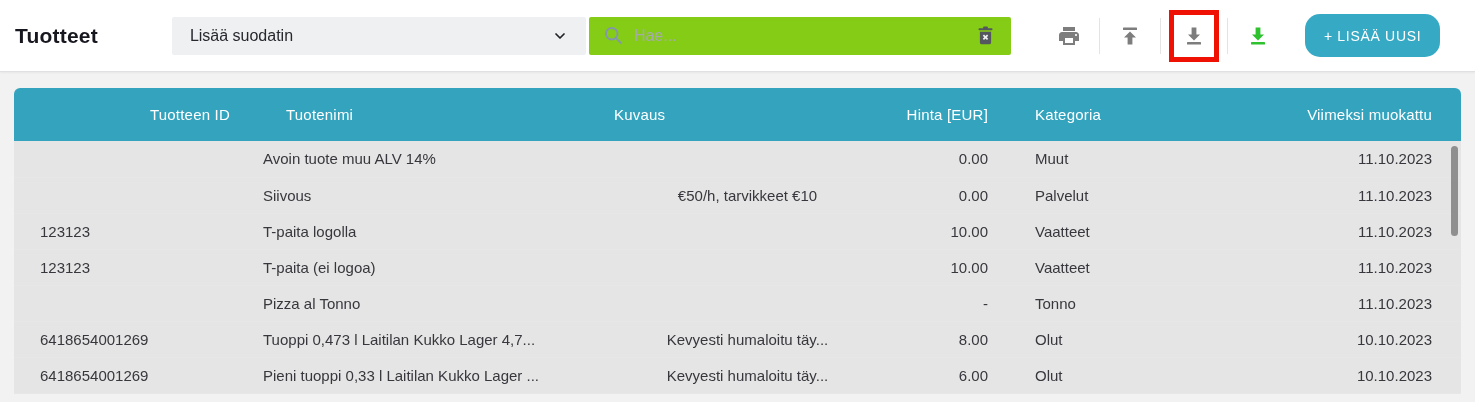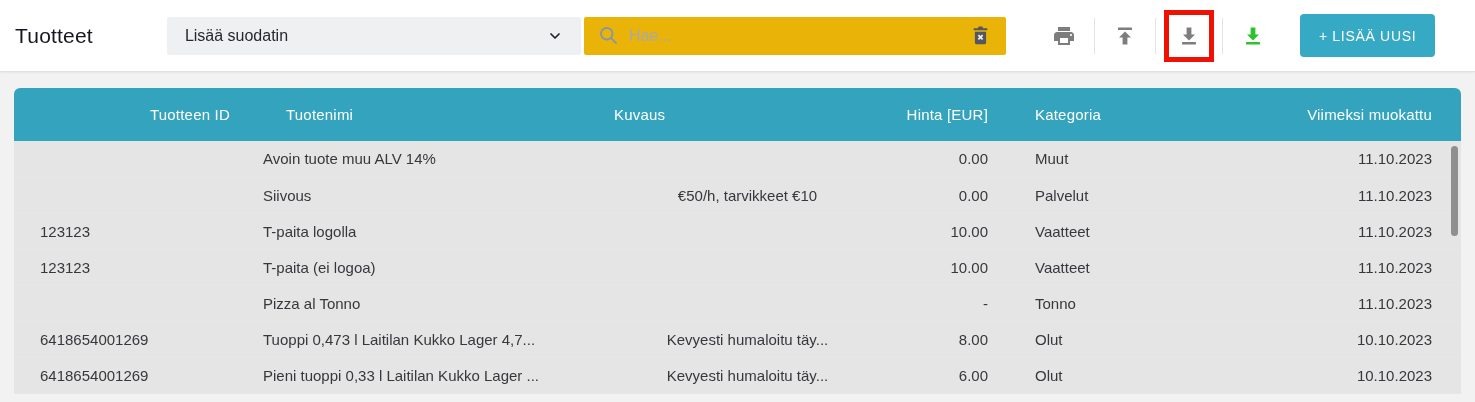--- a/index.html
+++ b/index.html
@@ -16,21 +16,21 @@
     height:72px;
     background:#ffffff;
     border-bottom:1px solid #e0e0e2;
     box-shadow:0 1px 2px rgba(0,0,0,.05);
     display:flex;
     align-items:center;
   }
   .page-title {
     margin-left:15px;
     font-size:21px;
-    font-weight:400;
+    font-weight:700;
     letter-spacing:.2px;
     color:#17171f;
   }
   .filter-select {
     margin-left:74px;
     width:414px;
     height:38px;
     background:#eff0f1;
     border-radius:2px;
     display:flex;
@@ -38,21 +38,21 @@
     justify-content:space-between;
     padding:0 18px 0 18px;
     cursor:pointer;
     font-size:16px;
     color:#27272e;
   }
   .search-box {
     margin-left:3px;
     width:422px;
     height:38px;
-    background:#eab308;
+    background:#84cc16;
     border-radius:2px;
     display:flex;
     align-items:center;
     padding:0 10px 0 14px;
   }
   .search-box input {
     flex:1;
     border:none;
     background:transparent;
     outline:none;
@@ -83,21 +83,21 @@
     box-sizing:content-box;
     display:flex; align-items:center; justify-content:center;
   }
   .annotation-box .icon-btn { width:40px; height:40px; }
   .add-new-btn {
     margin-left:25px;
     height:43px;
     padding:0 19px;
     background:#36a9c4;
     border:none;
-    border-radius:4px;
+    border-radius:15px;
     color:#ffffff;
     font-family:inherit;
     font-size:14px;
     letter-spacing:.7px;
     cursor:pointer;
     white-space:nowrap;
   }
 
   
   .page-area { padding:16px 14px 0 14px; }

